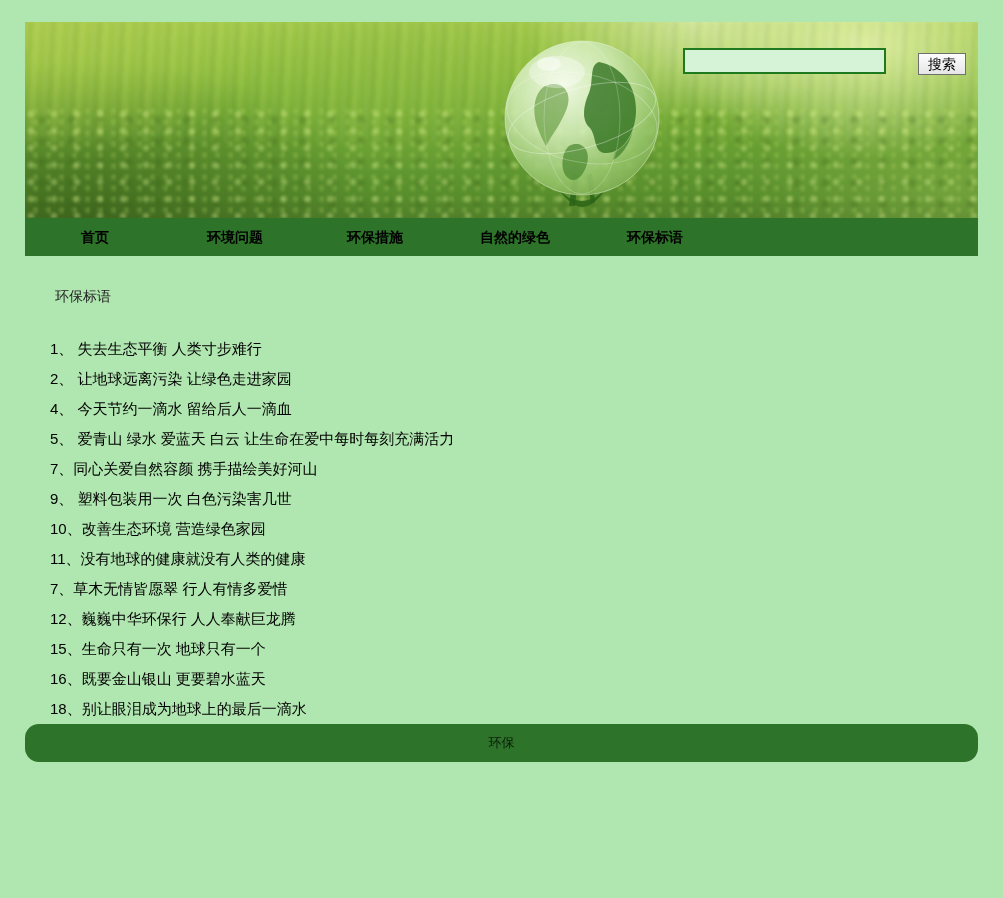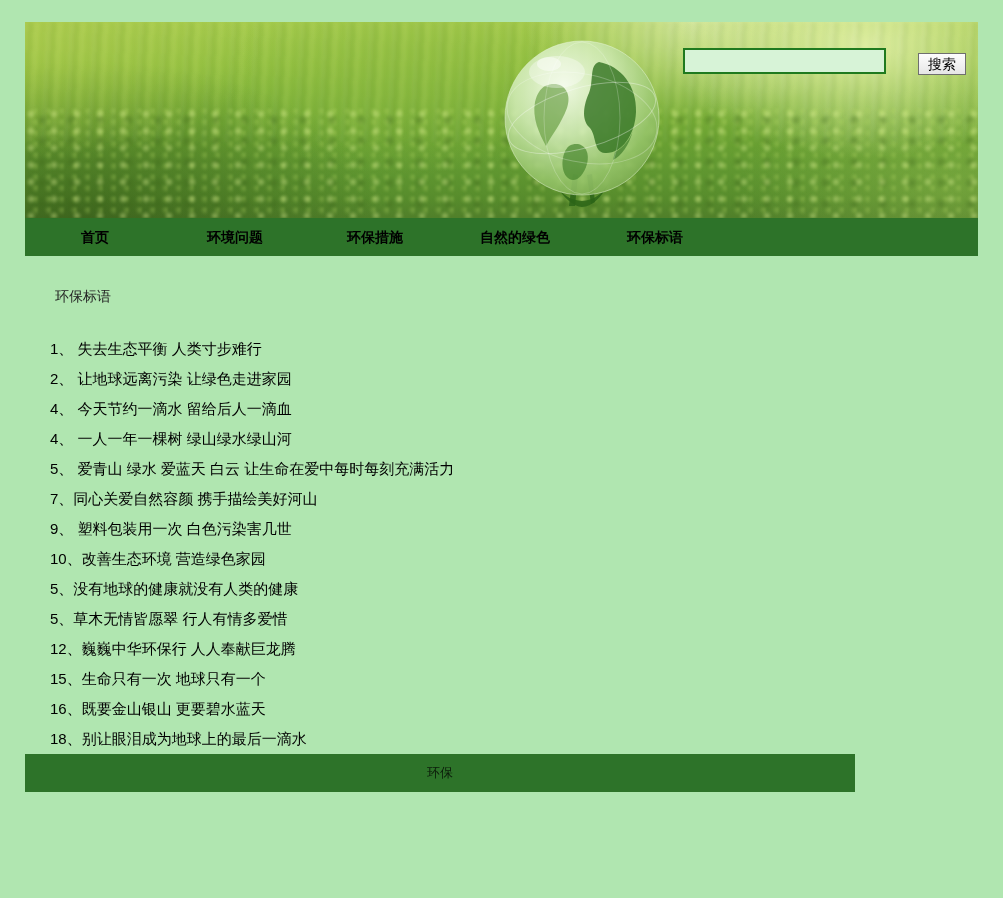--- a/index.html
+++ b/index.html
@@ -127,27 +127,28 @@
   .slogan {
     height: 30px;
     line-height: 30px;
     font-size: 15px;
     color: #000000;
     white-space: pre;
   }
 
   
   .footer {
-    width: 830px;
+    width: 953px;
     height: 38px;
     background: #2d7329;
     text-align: center;
     line-height: 38px;
     font-size: 13px;
     color: #0c1c0a;
+    border-radius: 14px;
   }
 </style>
 </head>
 <body>
 
 <div class="page">
 
   <div class="banner">
     <svg class="globe" viewBox="0 0 158 176" xmlns="http://www.w3.org/2000/svg">
       <defs>
@@ -189,27 +190,26 @@
     <a class="nav-item">自然的绿色</a>
     <a class="nav-item">环保标语</a>
   </nav>
 
   <div class="content">
     <div class="page-title">环保标语</div>
     <ul class="slogan-list">
       <li class="slogan">1、 失去生态平衡 人类寸步难行</li>
       <li class="slogan">2、 让地球远离污染 让绿色走进家园</li>
       <li class="slogan">4、 今天节约一滴水 留给后人一滴血</li>
-      <li class="slogan">4、 一人一年一棵树 绿山绿水绿山河</li>
       <li class="slogan">5、 爱青山 绿水 爱蓝天 白云 让生命在爱中每时每刻充满活力</li>
       <li class="slogan">7、同心关爱自然容颜 携手描绘美好河山</li>
       <li class="slogan">9、 塑料包装用一次 白色污染害几世</li>
       <li class="slogan">10、改善生态环境 营造绿色家园</li>
-      <li class="slogan">5、没有地球的健康就没有人类的健康</li>
-      <li class="slogan">5、草木无情皆愿翠 行人有情多爱惜</li>
+      <li class="slogan">11、没有地球的健康就没有人类的健康</li>
+      <li class="slogan">7、草木无情皆愿翠 行人有情多爱惜</li>
       <li class="slogan">12、巍巍中华环保行 人人奉献巨龙腾</li>
       <li class="slogan">15、生命只有一次 地球只有一个</li>
       <li class="slogan">16、既要金山银山 更要碧水蓝天</li>
       <li class="slogan">18、别让眼泪成为地球上的最后一滴水</li>
     </ul>
   </div>
 
   <footer class="footer">
     <span>环保</span>
   </footer>

